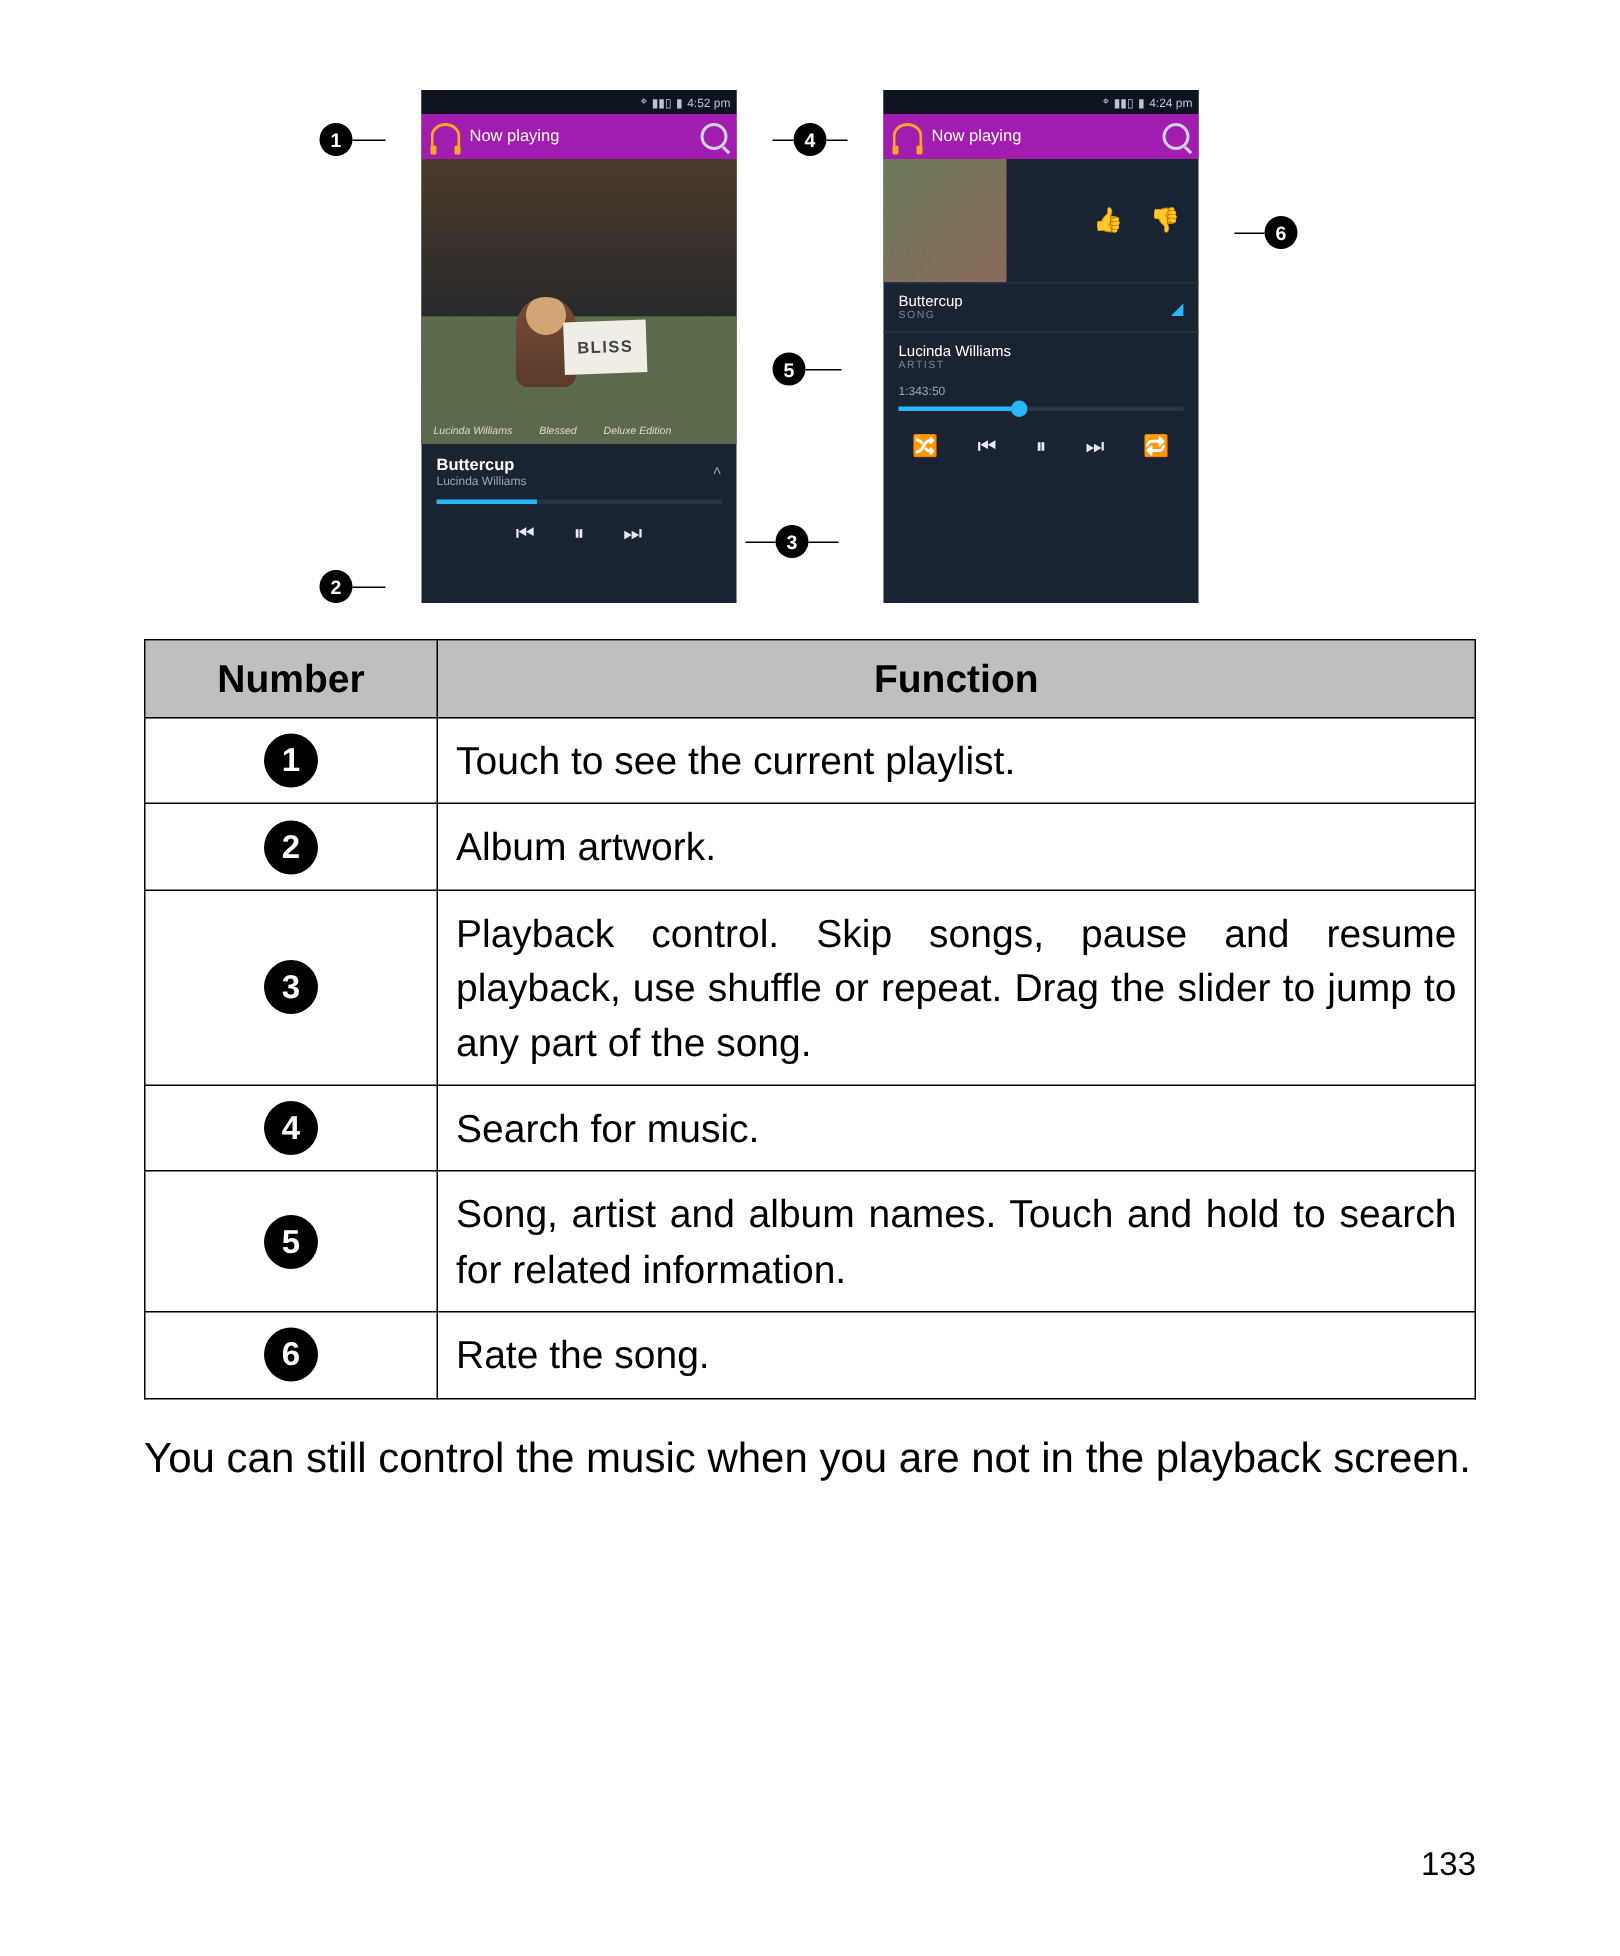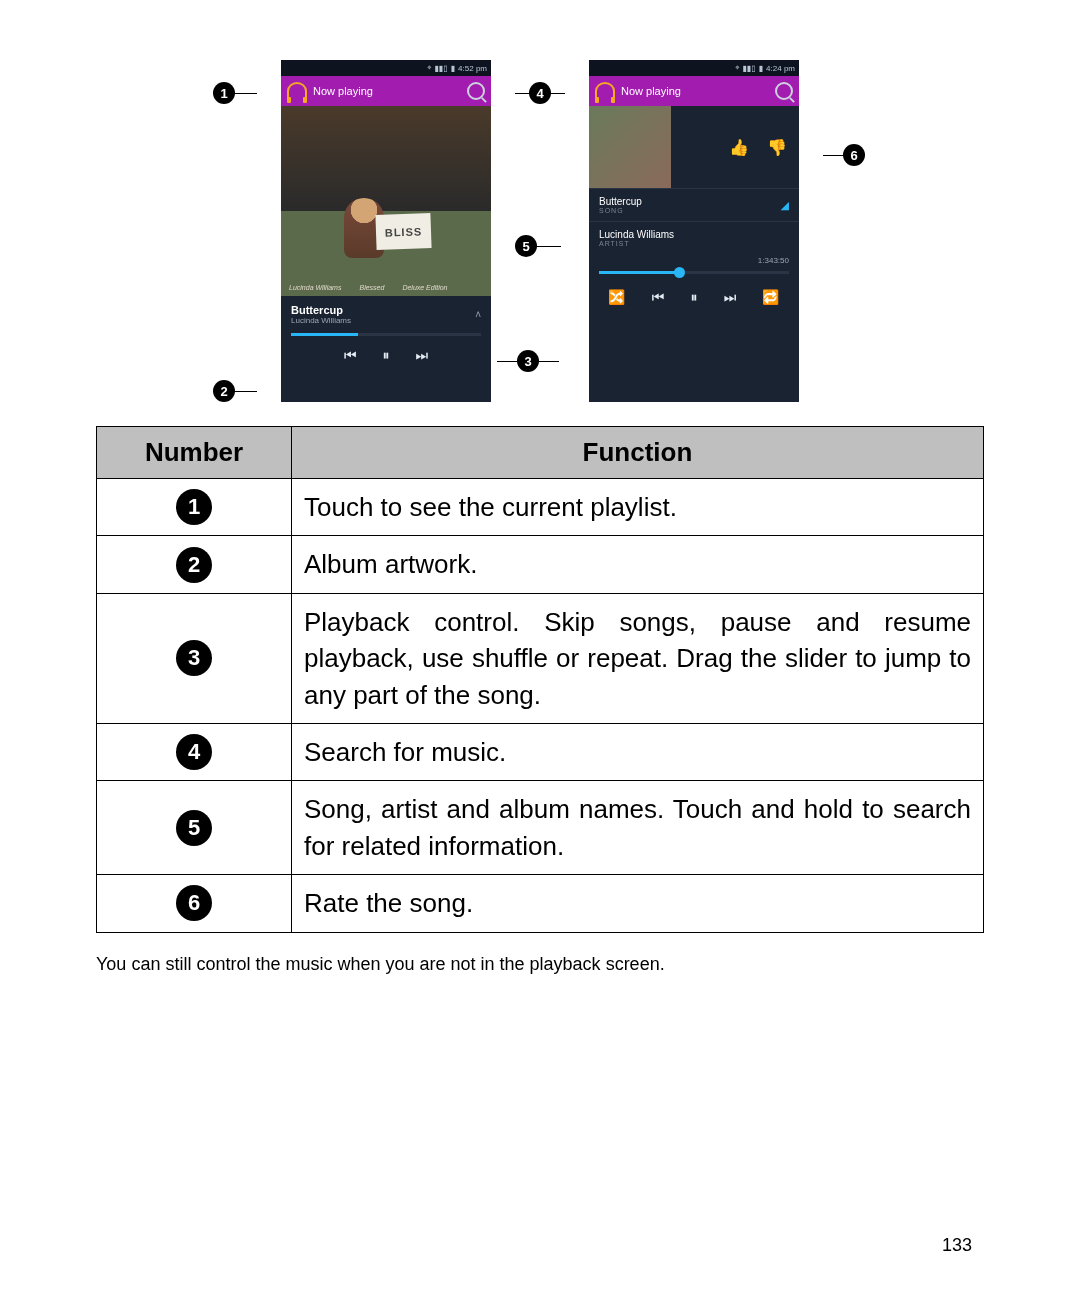--- a/index.html
+++ b/index.html
@@ -30,39 +30,39 @@
   .controls{display:flex;justify-content:center;align-items:center;gap:26px;height:38px}
   .ctl{color:#e6ecf4;font-size:14px}
   
   .mini-art{height:82px;display:flex;align-items:center}
   .mini-art .thumb{width:82px;height:82px;background:linear-gradient(135deg,#6a7a5a,#8a6a5a)}
   .mini-art .rate{flex:1;display:flex;justify-content:flex-end;gap:18px;padding-right:12px;font-size:16px;color:#cbd3df}
   .inforow{padding:7px 10px;border-top:1px solid #2a3444;position:relative}
   .inforow .lbl{font-size:10px}
   .inforow .sub{font-size:7px;color:#7a8598;text-transform:uppercase;letter-spacing:1px}
   .tri{position:absolute;right:10px;top:10px;color:#29b6f6;font-size:11px}
-  .time-row{display:flex;justify-content:flex-end;padding:2px 10px;font-size:8px;color:#9aa5b5}
+  .time-row{display:flex;justify-content:flex-start;padding:2px 10px;font-size:8px;color:#9aa5b5}
   .pbar2{height:3px;background:#2a3444;position:relative;margin:4px 10px 6px}
   .pbar2 .fill{position:absolute;left:0;top:0;bottom:0;background:#29b6f6}
   .pbar2 .knob{position:absolute;top:-4px;width:11px;height:11px;background:#29b6f6;border-radius:50%}
   .controls2{display:flex;justify-content:space-around;align-items:center;height:34px;padding:0 6px}
   
   .callout{width:22px;height:22px;background:#000;color:#fff;border-radius:50%;display:flex;align-items:center;justify-content:center;font-size:13px;font-weight:bold;flex-shrink:0}
   .line-h{height:1px;background:#000;flex-shrink:0}
   .co-col{display:flex;flex-direction:column;justify-content:space-between}
   .co-row{display:flex;align-items:center}
   
   table.func{width:100%;border-collapse:collapse;margin-top:20px}
   table.func th,table.func td{border:1.5px solid #000;padding:10px 12px;font-size:26px;vertical-align:middle}
   table.func th{background:#bfbfbf;font-weight:bold;text-align:center}
   table.func td.nc{width:170px;text-align:center}
   .bignum{width:36px;height:36px;background:#000;color:#fff;border-radius:50%;display:inline-flex;align-items:center;justify-content:center;font-size:22px;font-weight:bold}
   td.fc{text-align:justify;line-height:1.4}
-  .para{font-size:18px;text-align:justify;margin-top:18px;line-height:1.5}
-  .pagenum{position:absolute;bottom:48px;right:108px;font-size:18px}
+  .para{font-size:28px;text-align:justify;margin-top:18px;line-height:1.5}
+  .pagenum{position:absolute;bottom:48px;right:96px;font-size:22px}
 </style>
 </head>
 <body>
 
 <div class="page">
 
   <div class="figure">
 
     <div class="co-col" style="height:320px;padding-top:22px">
       <div class="co-row">

